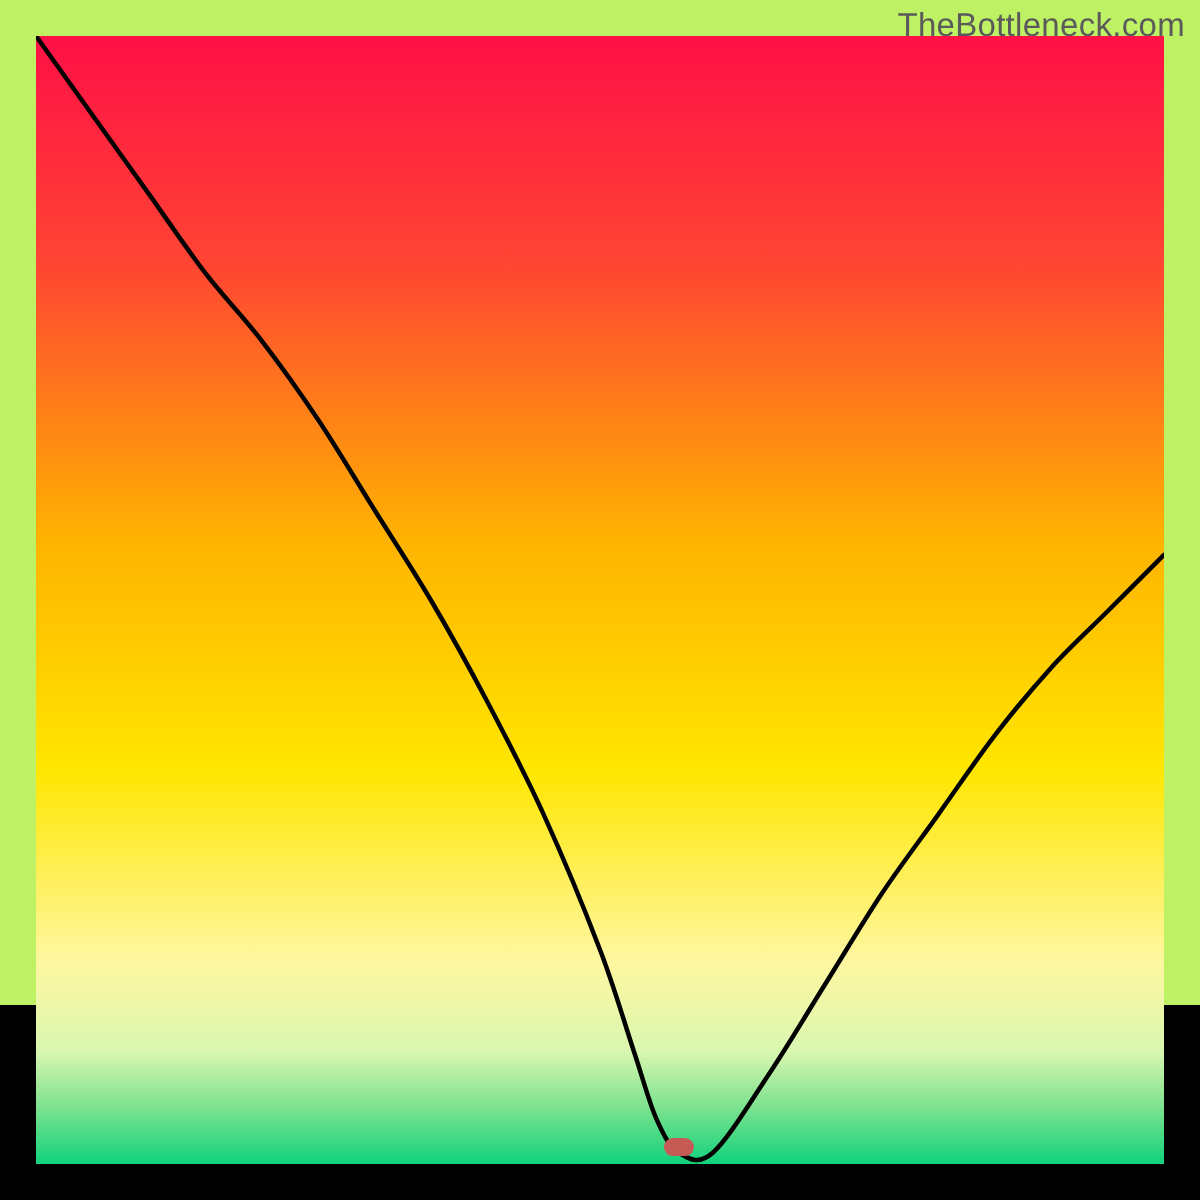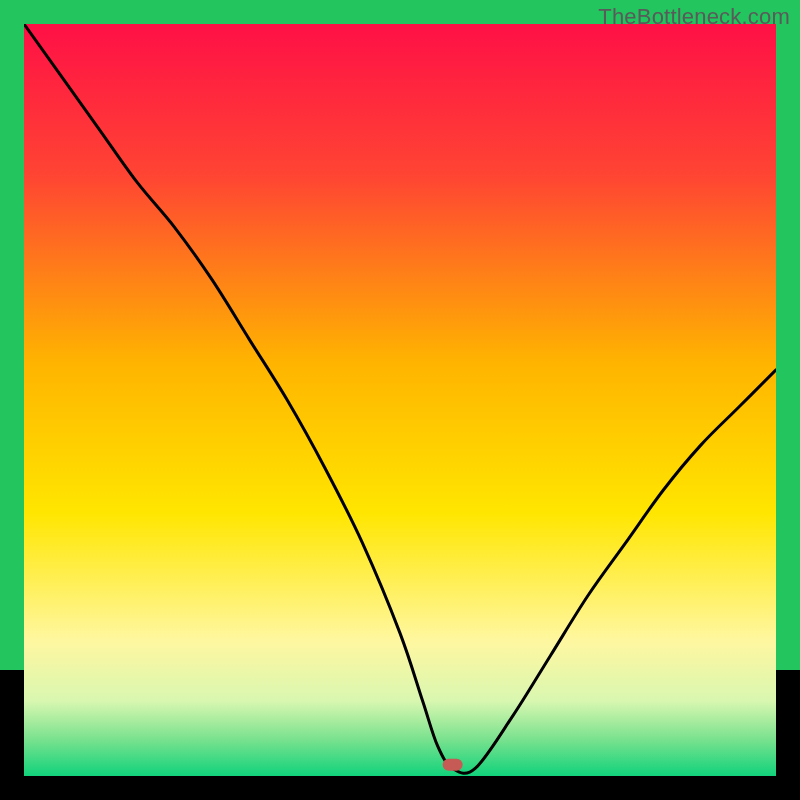--- a/index.html
+++ b/index.html
@@ -9,21 +9,21 @@
     height: 800px;
     background: #000;
     overflow: hidden;
     font-family: Arial, Helvetica, sans-serif;
   }
   .frame {
     position: absolute;
     top: 0; left: 0;
     width: 800px;
     height: 670px;
-    background: #22c55e;
+    background: #bef264;
   }
   .plot-area {
     position: absolute;
     top: 24px;
     left: 24px;
     width: 752px;
     height: 752px;
   }
   .plot-area svg {
     display: block;

